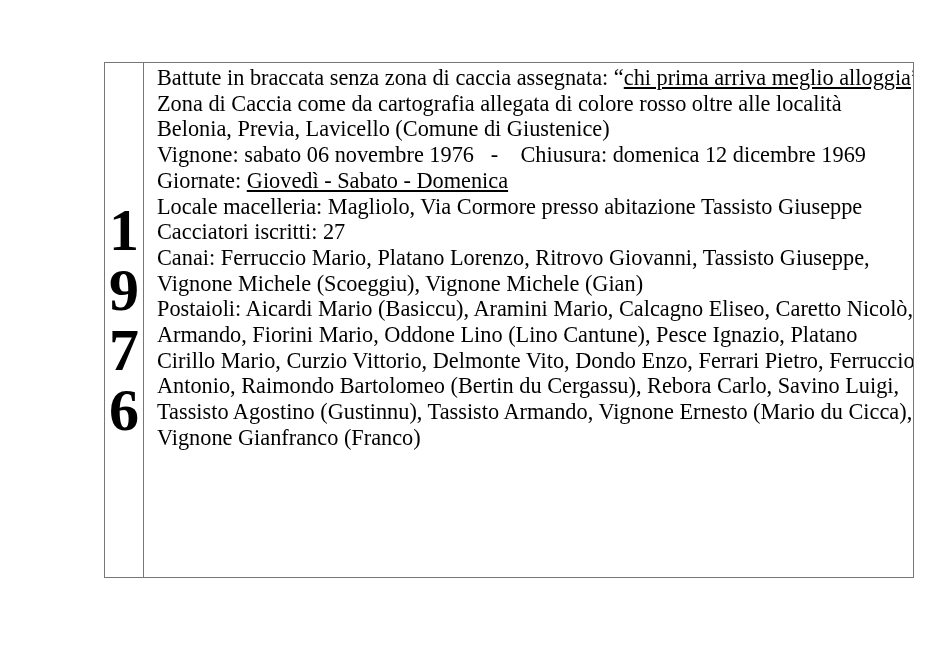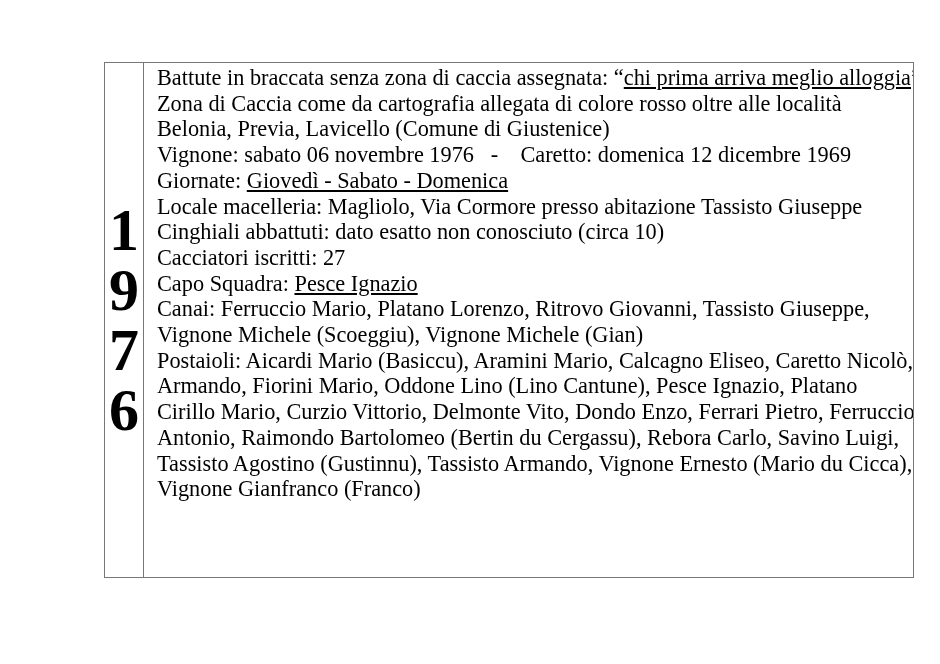--- a/index.html
+++ b/index.html
@@ -66,26 +66,24 @@
     <div class="year-cell">
         <div class="year-digit">1</div>
         <div class="year-digit">9</div>
         <div class="year-digit">7</div>
         <div class="year-digit">6</div>
       </div>
     <div class="detail-cell">
         <div class="tline"><span>Battute in braccata senza zona di caccia assegnata: “</span><span class="u">chi prima arriva meglio alloggia</span><span>”</span></div>
         <div class="tline"><span>Zona di Caccia come da cartografia allegata di colore rosso oltre alle località</span></div>
         <div class="tline"><span>Belonia, Previa, Lavicello (Comune di Giustenice)</span></div>
-        <div class="tline"><span>Vignone: </span><span class="b">sabato 06 novembre 1976</span><span>&nbsp; &nbsp;</span><span class="b">-</span><span>&nbsp; &nbsp; </span><span>Caretto: </span><span class="b">domenica 12 dicembre 1969</span></div>
+        <div class="tline"><span>Vignone: </span><span class="b">sabato 06 novembre 1976</span><span>&nbsp; &nbsp;</span><span class="b">-</span><span>&nbsp; &nbsp; </span><span>Chiusura: </span><span class="b">domenica 12 dicembre 1969</span></div>
         <div class="tline"><span>Giornate: </span><span class="u">Giovedì - Sabato - Domenica</span></div>
         <div class="tline"><span>Locale macelleria: Magliolo, Via Cormore presso abitazione Tassisto Giuseppe</span></div>
-        <div class="tline"><span>Cinghiali abbattuti: dato esatto non conosciuto (</span><span class="b">circa 10</span><span>)</span></div>
         <div class="tline"><span>Cacciatori iscritti: </span><span class="b">27</span></div>
-        <div class="tline"><span>Capo Squadra: </span><span class="u">Pesce Ignazio</span></div>
         <div class="tline"><span class="b">Canai:</span><span> Ferruccio Mario, Platano Lorenzo, Ritrovo Giovanni, Tassisto Giuseppe,</span></div>
         <div class="tline"><span>Vignone Michele (Scoeggiu), Vignone Michele (Gian)</span></div>
         <div class="tline"><span class="b">Postaioli:</span><span> Aicardi Mario (Basiccu), Aramini Mario, Calcagno Eliseo, Caretto Nicolò,</span></div>
         <div class="tline"><span>Armando, Fiorini Mario, Oddone Lino (Lino Cantune), Pesce Ignazio, Platano</span></div>
         <div class="tline"><span>Cirillo Mario, Curzio Vittorio, Delmonte Vito, Dondo Enzo, Ferrari Pietro, Ferruccio</span></div>
         <div class="tline"><span>Antonio, Raimondo Bartolomeo (Bertin du Cergassu), Rebora Carlo, Savino Luigi,</span></div>
         <div class="tline"><span>Tassisto Agostino (Gustinnu), Tassisto Armando, Vignone Ernesto (Mario du Cicca),</span></div>
         <div class="tline"><span>Vignone Gianfranco (Franco)</span></div>
       </div>
   </div>

